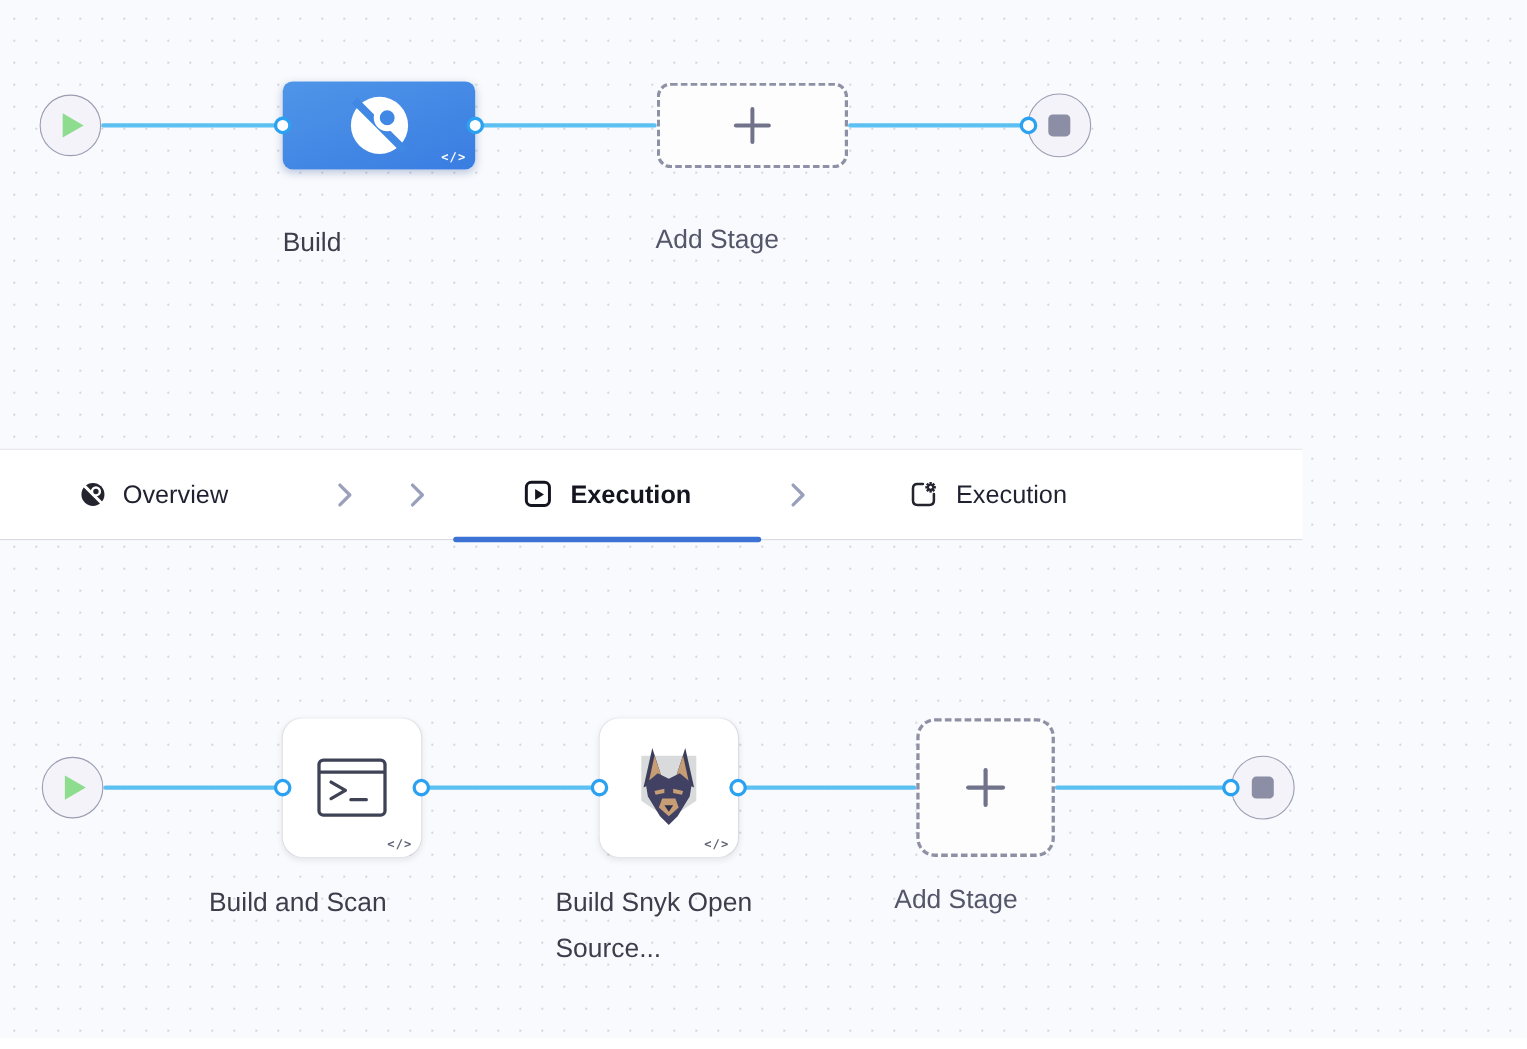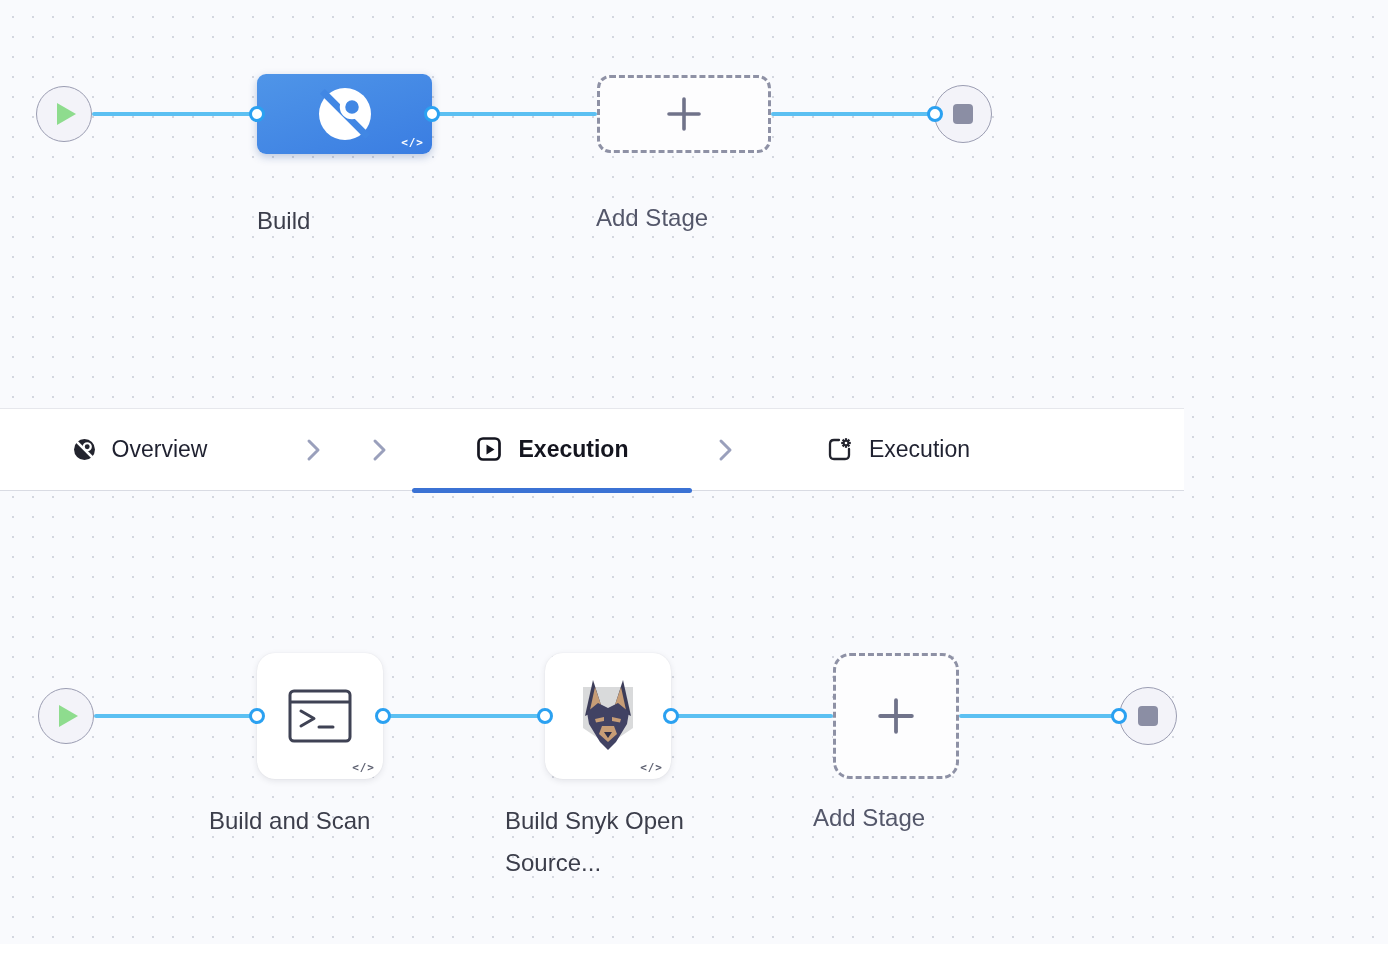--- a/index.html
+++ b/index.html
@@ -240,19 +240,19 @@
     </div>
 
     <div class="edge-line" style="left:959px; top:714px; width:160px;"></div>
 
     <div class="connector" style="left:1111px; top:708px;"></div>
 
     <div class="terminal-node" style="left:1119px; top:687px; width:58px; height:58px;">
       <div class="stop-square"></div>
     </div>
 
-    <div class="node-label" style="left:209px; top:800px; width:246px;">Build and Scan</div>
+    <div class="node-label" style="left:190px; top:800px; width:246px;">Build and Scan</div>
     <div class="node-label" style="left:505px; top:800px; width:206px;">Build Snyk Open Source...</div>
     <div class="node-label add" style="left:813px; top:797px; width:166px;">Add Stage</div>
   </div>
 
   <div class="bottom-strip"></div>
 </div>
 
 </body></html>

